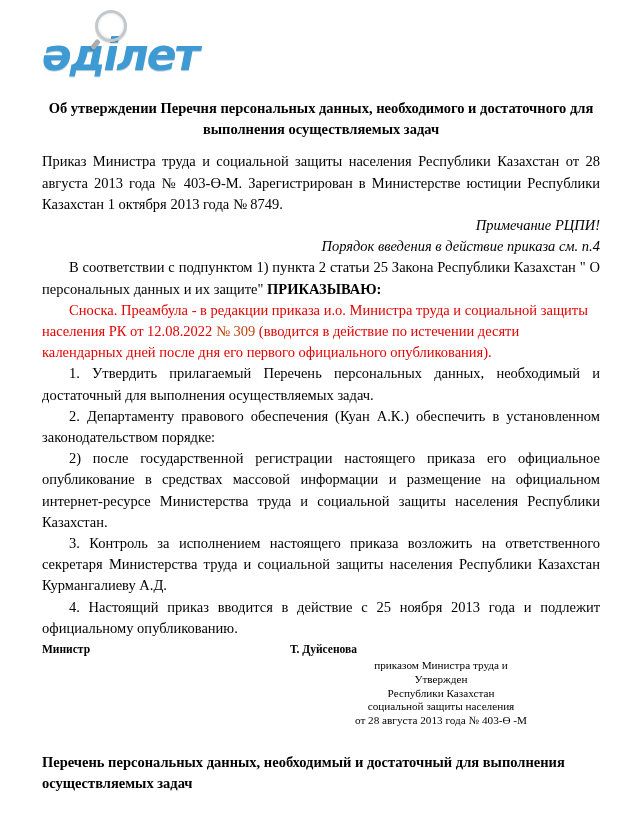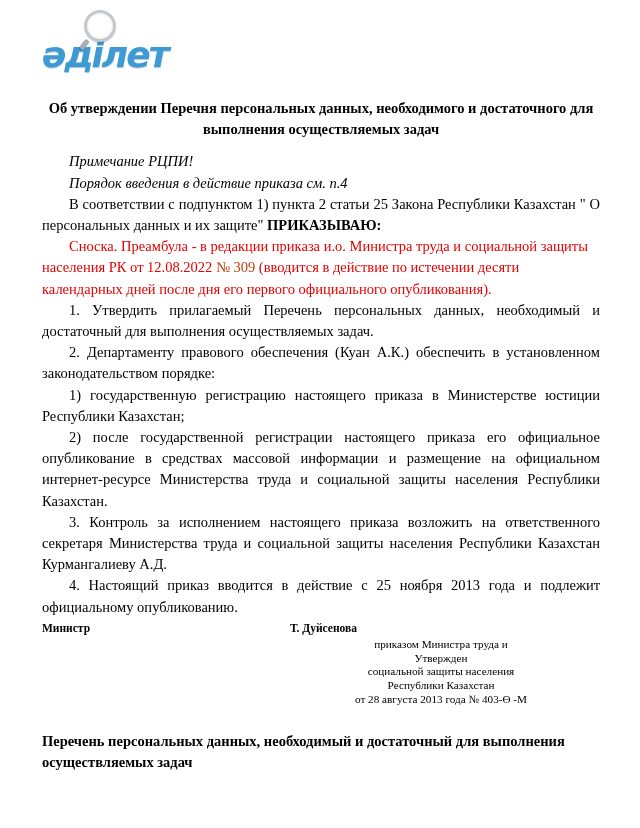--- a/index.html
+++ b/index.html
@@ -16,21 +16,21 @@
     background:#fff;
   }
   
   .logo {
     position:relative;
     height:60px;
     margin-bottom:6px;
     font-family:"DejaVu Sans", sans-serif;
     font-style:italic;
     font-weight:bold;
-    font-size:36px;
+    font-size:44px;
     line-height:58px;
     color:#3d9ad2;
     text-shadow:0 1px 1px rgba(20,80,130,0.35);
     letter-spacing:-2px;
     cursor:pointer;
     user-select:none;
   }
   .logo-mag { position:relative; display:inline-block; }
   .mag-circle {
     position:absolute;
@@ -54,21 +54,21 @@
   p { margin:0; text-align:justify; }
   p.indent { text-indent:27px; }
   .doc-title {
     font-weight:bold;
     text-align:center;
     margin:12px 0 11px 0;
   }
   .intro { margin-bottom:0; }
   .note-line {
     font-style:italic;
-    text-align:left;
+    text-align:right;
     text-indent:27px;
   }
   .footnote {
     color:#e60000;
     text-align:left;
     text-indent:27px;
   }
   .footnote .footnote-link { color:#c2410c; text-decoration:none; cursor:pointer; }
   .bold { font-weight:bold; }
   
@@ -100,43 +100,43 @@
 <body>
 
 <div class="page">
 
   <div class="logo">
     <span>әд</span><span class="logo-mag"><span>і</span><span class="mag-circle"></span><span class="mag-handle"></span></span><span>лет</span>
   </div>
 
   <p class="doc-title">Об утверждении Перечня персональных данных, необходимого и достаточного для выполнения осуществляемых задач</p>
 
+  <p class="intro">Приказ Министра труда и социальной защиты населения Республики Казахстан от 28 августа 2013 года № 403-Ө-М. Зарегистрирован в Министерстве юстиции Республики Казахстан 1 октября 2013 года № 8749.</p>
 
   <p class="note-line">Примечание РЦПИ!</p>
   <p class="note-line">Порядок введения в действие приказа см. п.4</p>
 
   <p class="indent"><span>В соответствии с подпунктом 1) пункта 2 статьи 25 Закона Республики Казахстан " О персональных данных и их защите" </span><span class="bold">ПРИКАЗЫВАЮ:</span></p>
 
   <p class="footnote"><span>Сноска. Преамбула - в редакции приказа и.о. Министра труда и социальной защиты населения РК от 12.08.2022 </span><span class="footnote-link">№ 309</span><span> (вводится в действие по истечении десяти календарных дней после дня его первого официального опубликования).</span></p>
 
   <p class="indent">1. Утвердить прилагаемый Перечень персональных данных, необходимый и достаточный для выполнения осуществляемых задач.</p>
   <p class="indent">2. Департаменту правового обеспечения (Куан А.К.) обеспечить в установленном законодательством порядке:</p>
-  <p class="indent">1) государственную регистрацию настоящего приказа в Министерстве юстиции Республики Казахстан;</p>
   <p class="indent">2) после государственной регистрации настоящего приказа его официальное опубликование в средствах массовой информации и размещение на официальном интернет-ресурсе Министерства труда и социальной защиты населения Республики Казахстан.</p>
   <p class="indent">3. Контроль за исполнением настоящего приказа возложить на ответственного секретаря Министерства труда и социальной защиты населения Республики Казахстан Курмангалиеву А.Д.</p>
   <p class="indent">4. Настоящий приказ вводится в действие с 25 ноября 2013 года и подлежит официальному опубликованию.</p>
 
   <div class="sig-row">
     <span>Министр</span>
     <span class="sig-name">Т. Дуйсенова</span>
   </div>
 
   <div class="approval">
     <div>приказом Министра труда и</div>
     <div>Утвержден</div>
+    <div>Республики Казахстан</div>
     <div>социальной защиты населения</div>
-    <div>Республики Казахстан</div>
     <div>от 28 августа 2013 года № 403-Ө -М</div>
   </div>
 
   <p class="annex-title">Перечень  персональных данных, необходимый и достаточный для выполнения осуществляемых задач</p>
 
 </div>
 
 </body></html>

